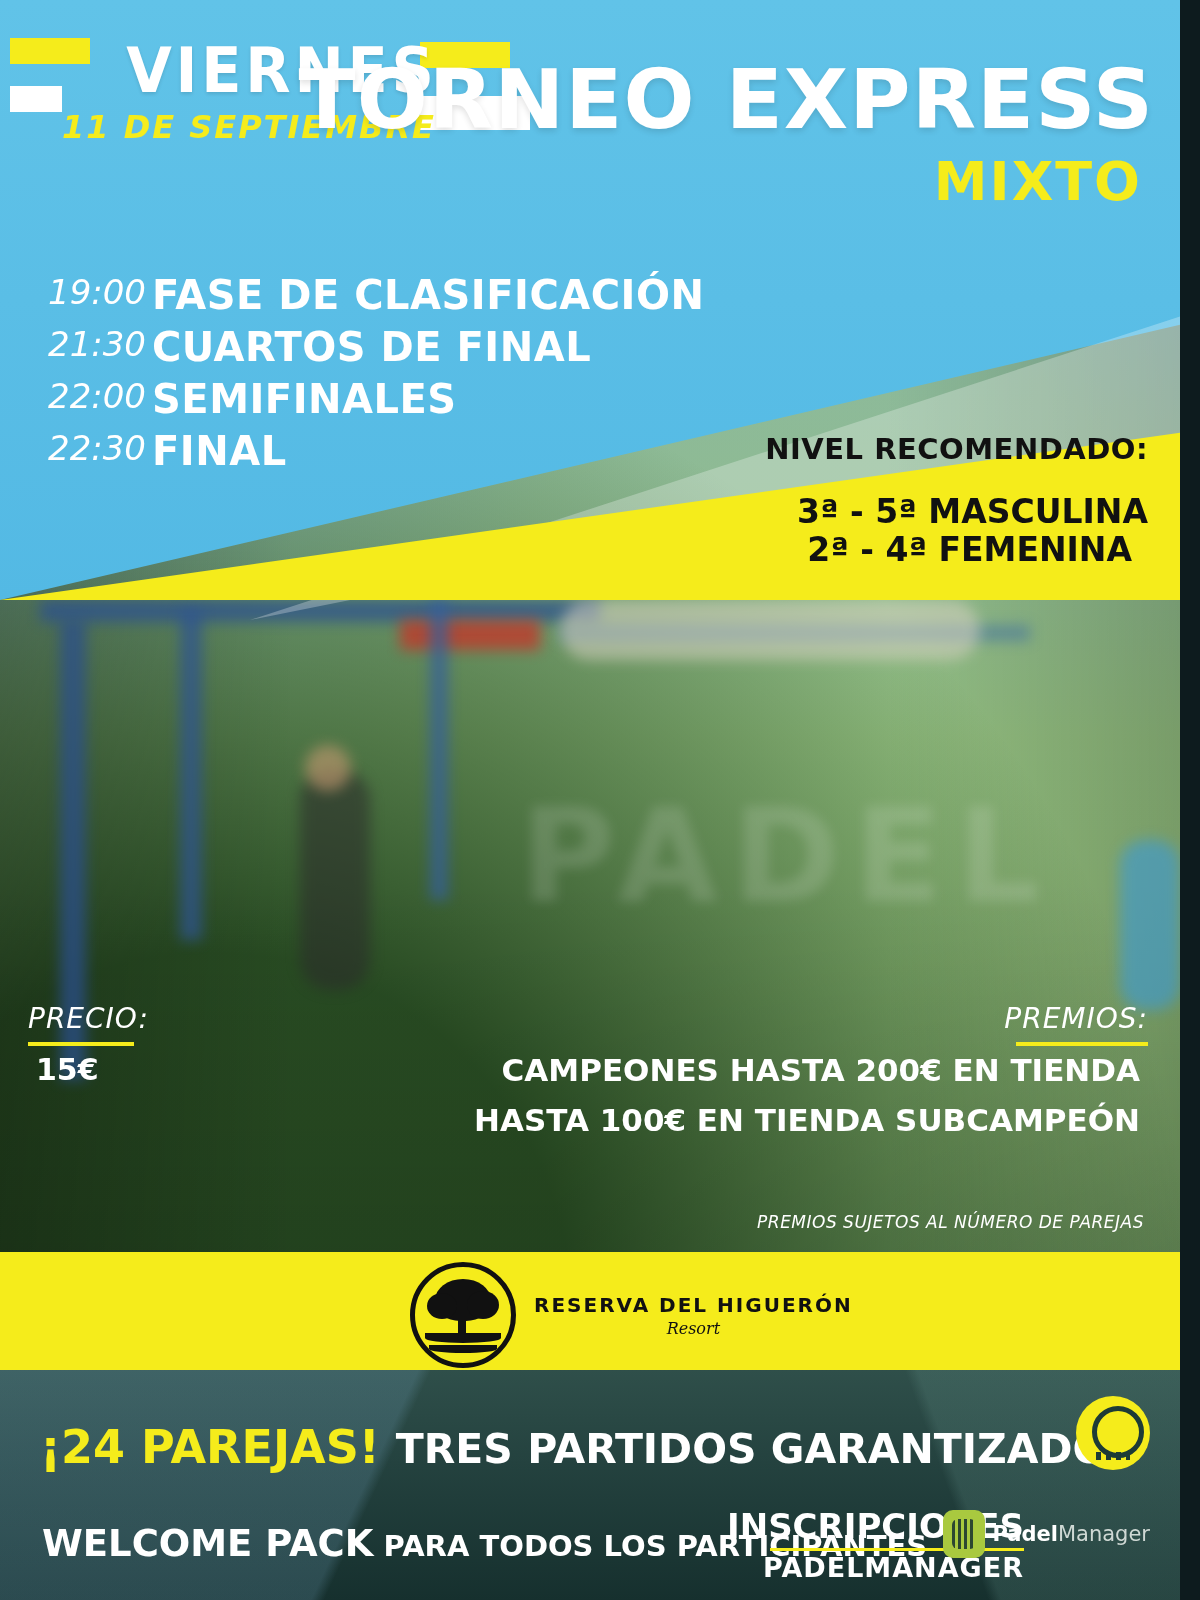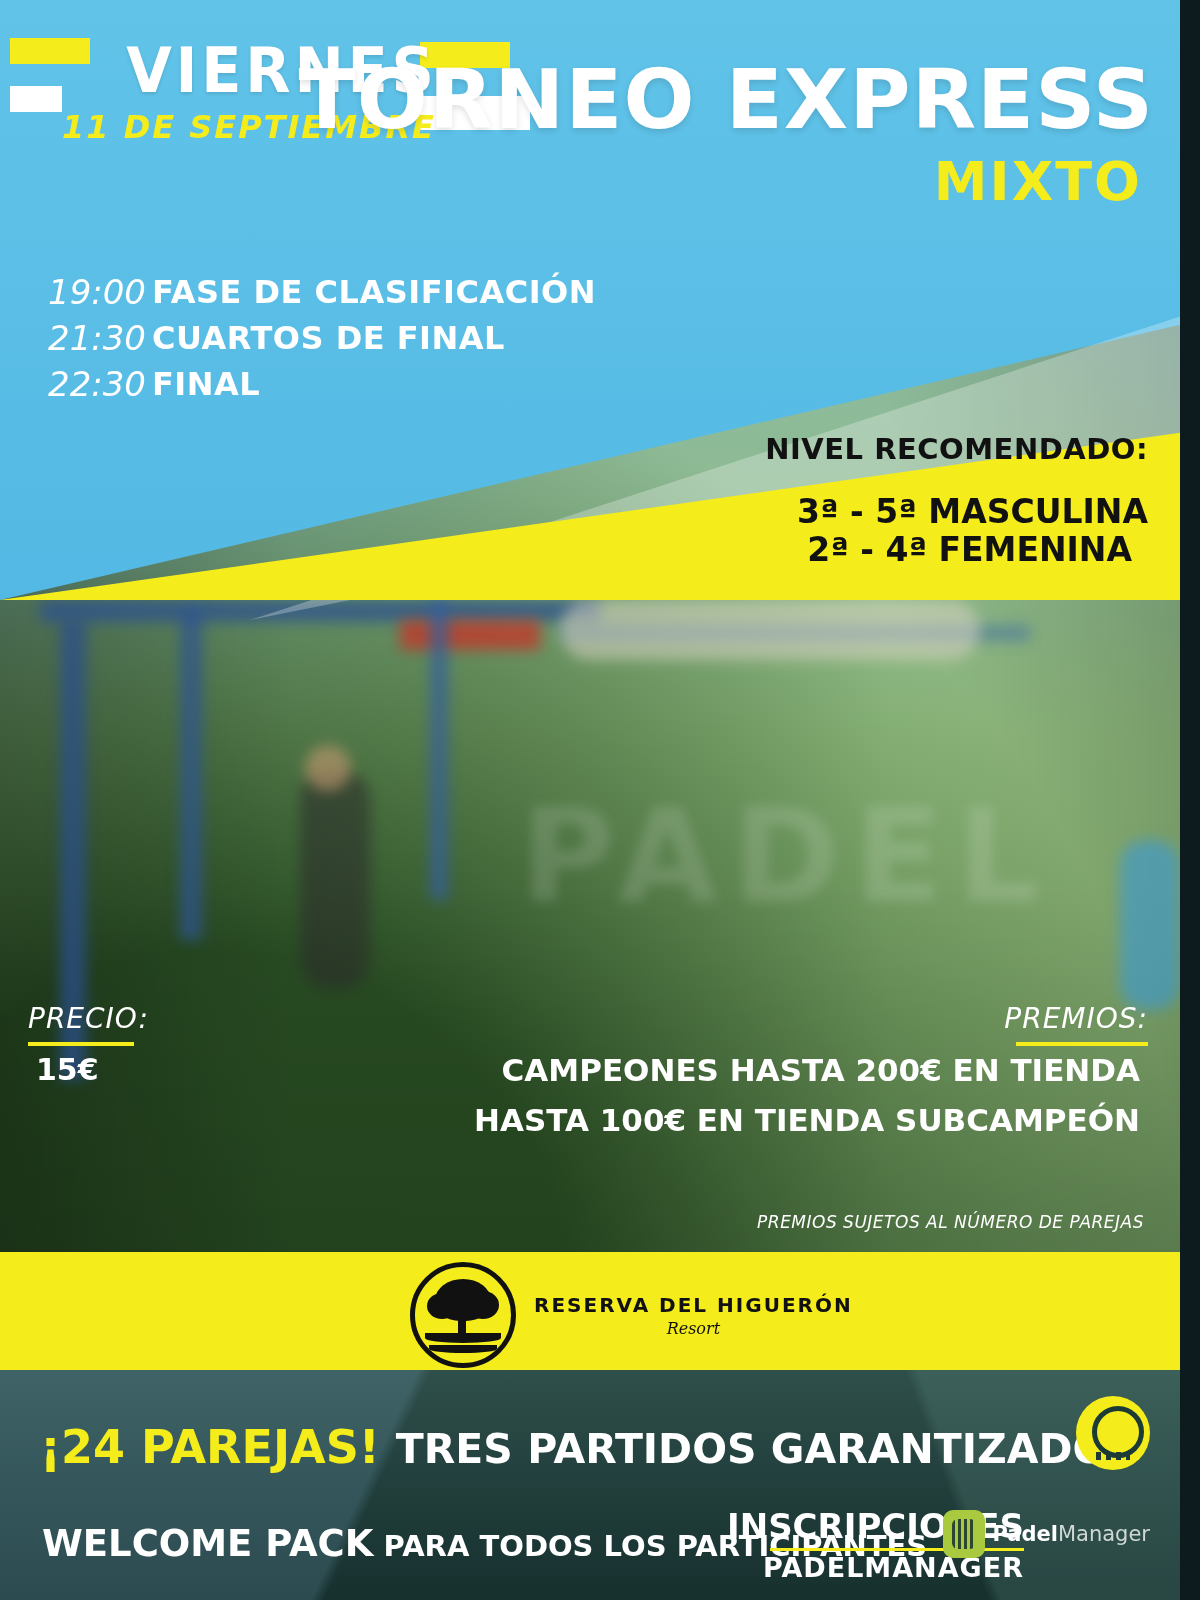--- a/index.html
+++ b/index.html
@@ -104,27 +104,27 @@
     text-shadow:0 3px 6px rgba(0,0,0,.12);
   }
   .mixto{
     position:absolute;right:38px;top:150px;
     font-size:54px;font-weight:900;color:#f5ec1b;letter-spacing:2px;
     font-family:"DejaVu Sans", sans-serif;
   }
 
   
   .schedule{position:absolute;left:48px;top:272px;}
-  .srow{display:flex;align-items:center;margin-bottom:6px;}
+  .srow{display:flex;align-items:flex-start;margin-bottom:6px;}
   .stime{
     width:104px;font-size:34px;font-weight:400;color:#ffffff;
     font-family:"DejaVu Sans", sans-serif;font-style:italic;letter-spacing:0px;
   }
   .slabel{
-    font-size:32px;font-weight:900;color:#ffffff;letter-spacing:.5px;
+    font-size:40px;font-weight:900;color:#ffffff;letter-spacing:.5px;
     font-family:"DejaVu Sans", sans-serif;
   }
 
   
   .nivel-title{
     position:absolute;right:32px;top:432px;
     font-size:29px;font-weight:900;color:#111;letter-spacing:.5px;
     font-family:"DejaVu Sans", sans-serif;
   }
   .nivel-line1{
@@ -302,20 +302,24 @@
   <div class="schedule">
     <div class="srow">
       <div class="stime">19:00</div>
       <div class="slabel">FASE DE CLASIFICACIÓN</div>
     </div>
     <div class="srow">
       <div class="stime">21:30</div>
       <div class="slabel">CUARTOS DE FINAL</div>
     </div>
     <div class="srow">
+      <div class="stime">22:00</div>
+      <div class="slabel">SEMIFINALES</div>
+    </div>
+    <div class="srow">
       <div class="stime">22:30</div>
       <div class="slabel">FINAL</div>
     </div>
   </div>
 
   <div class="nivel-title">NIVEL RECOMENDADO:</div>
   <div class="nivel-line1">3ª - 5ª MASCULINA</div>
   <div class="nivel-line2">2ª - 4ª FEMENINA</div>
 
   <div class="precio-label">PRECIO:</div>

